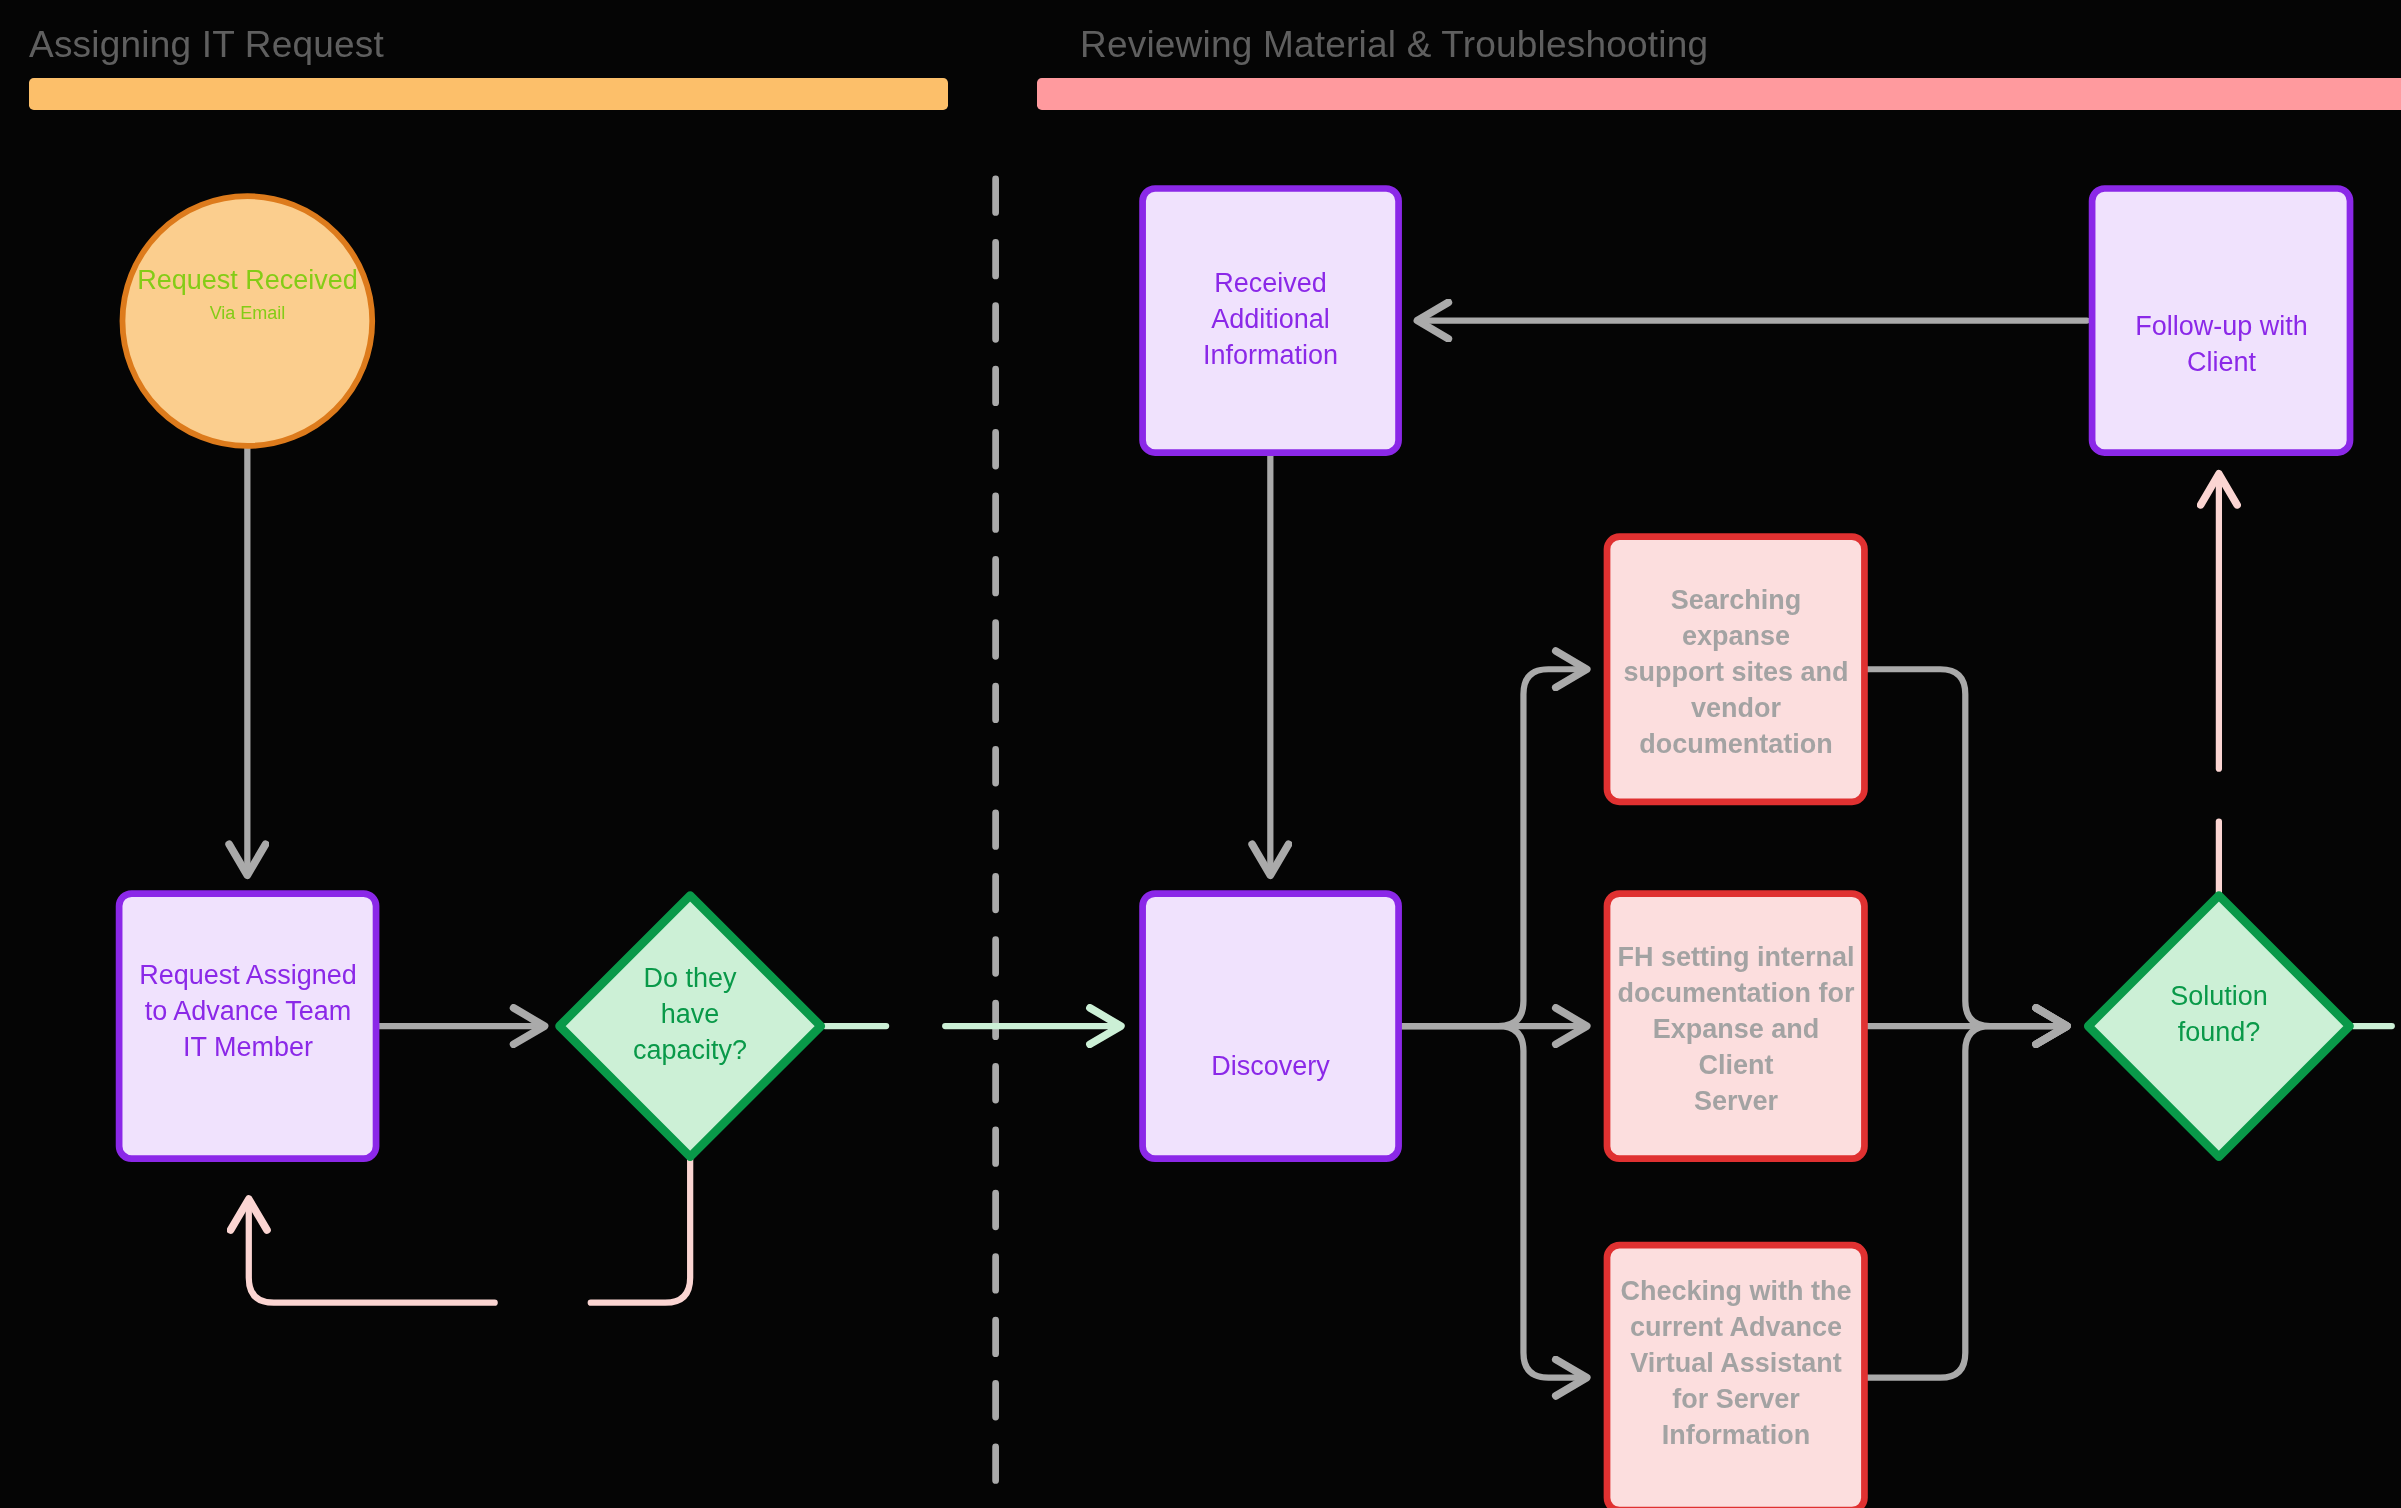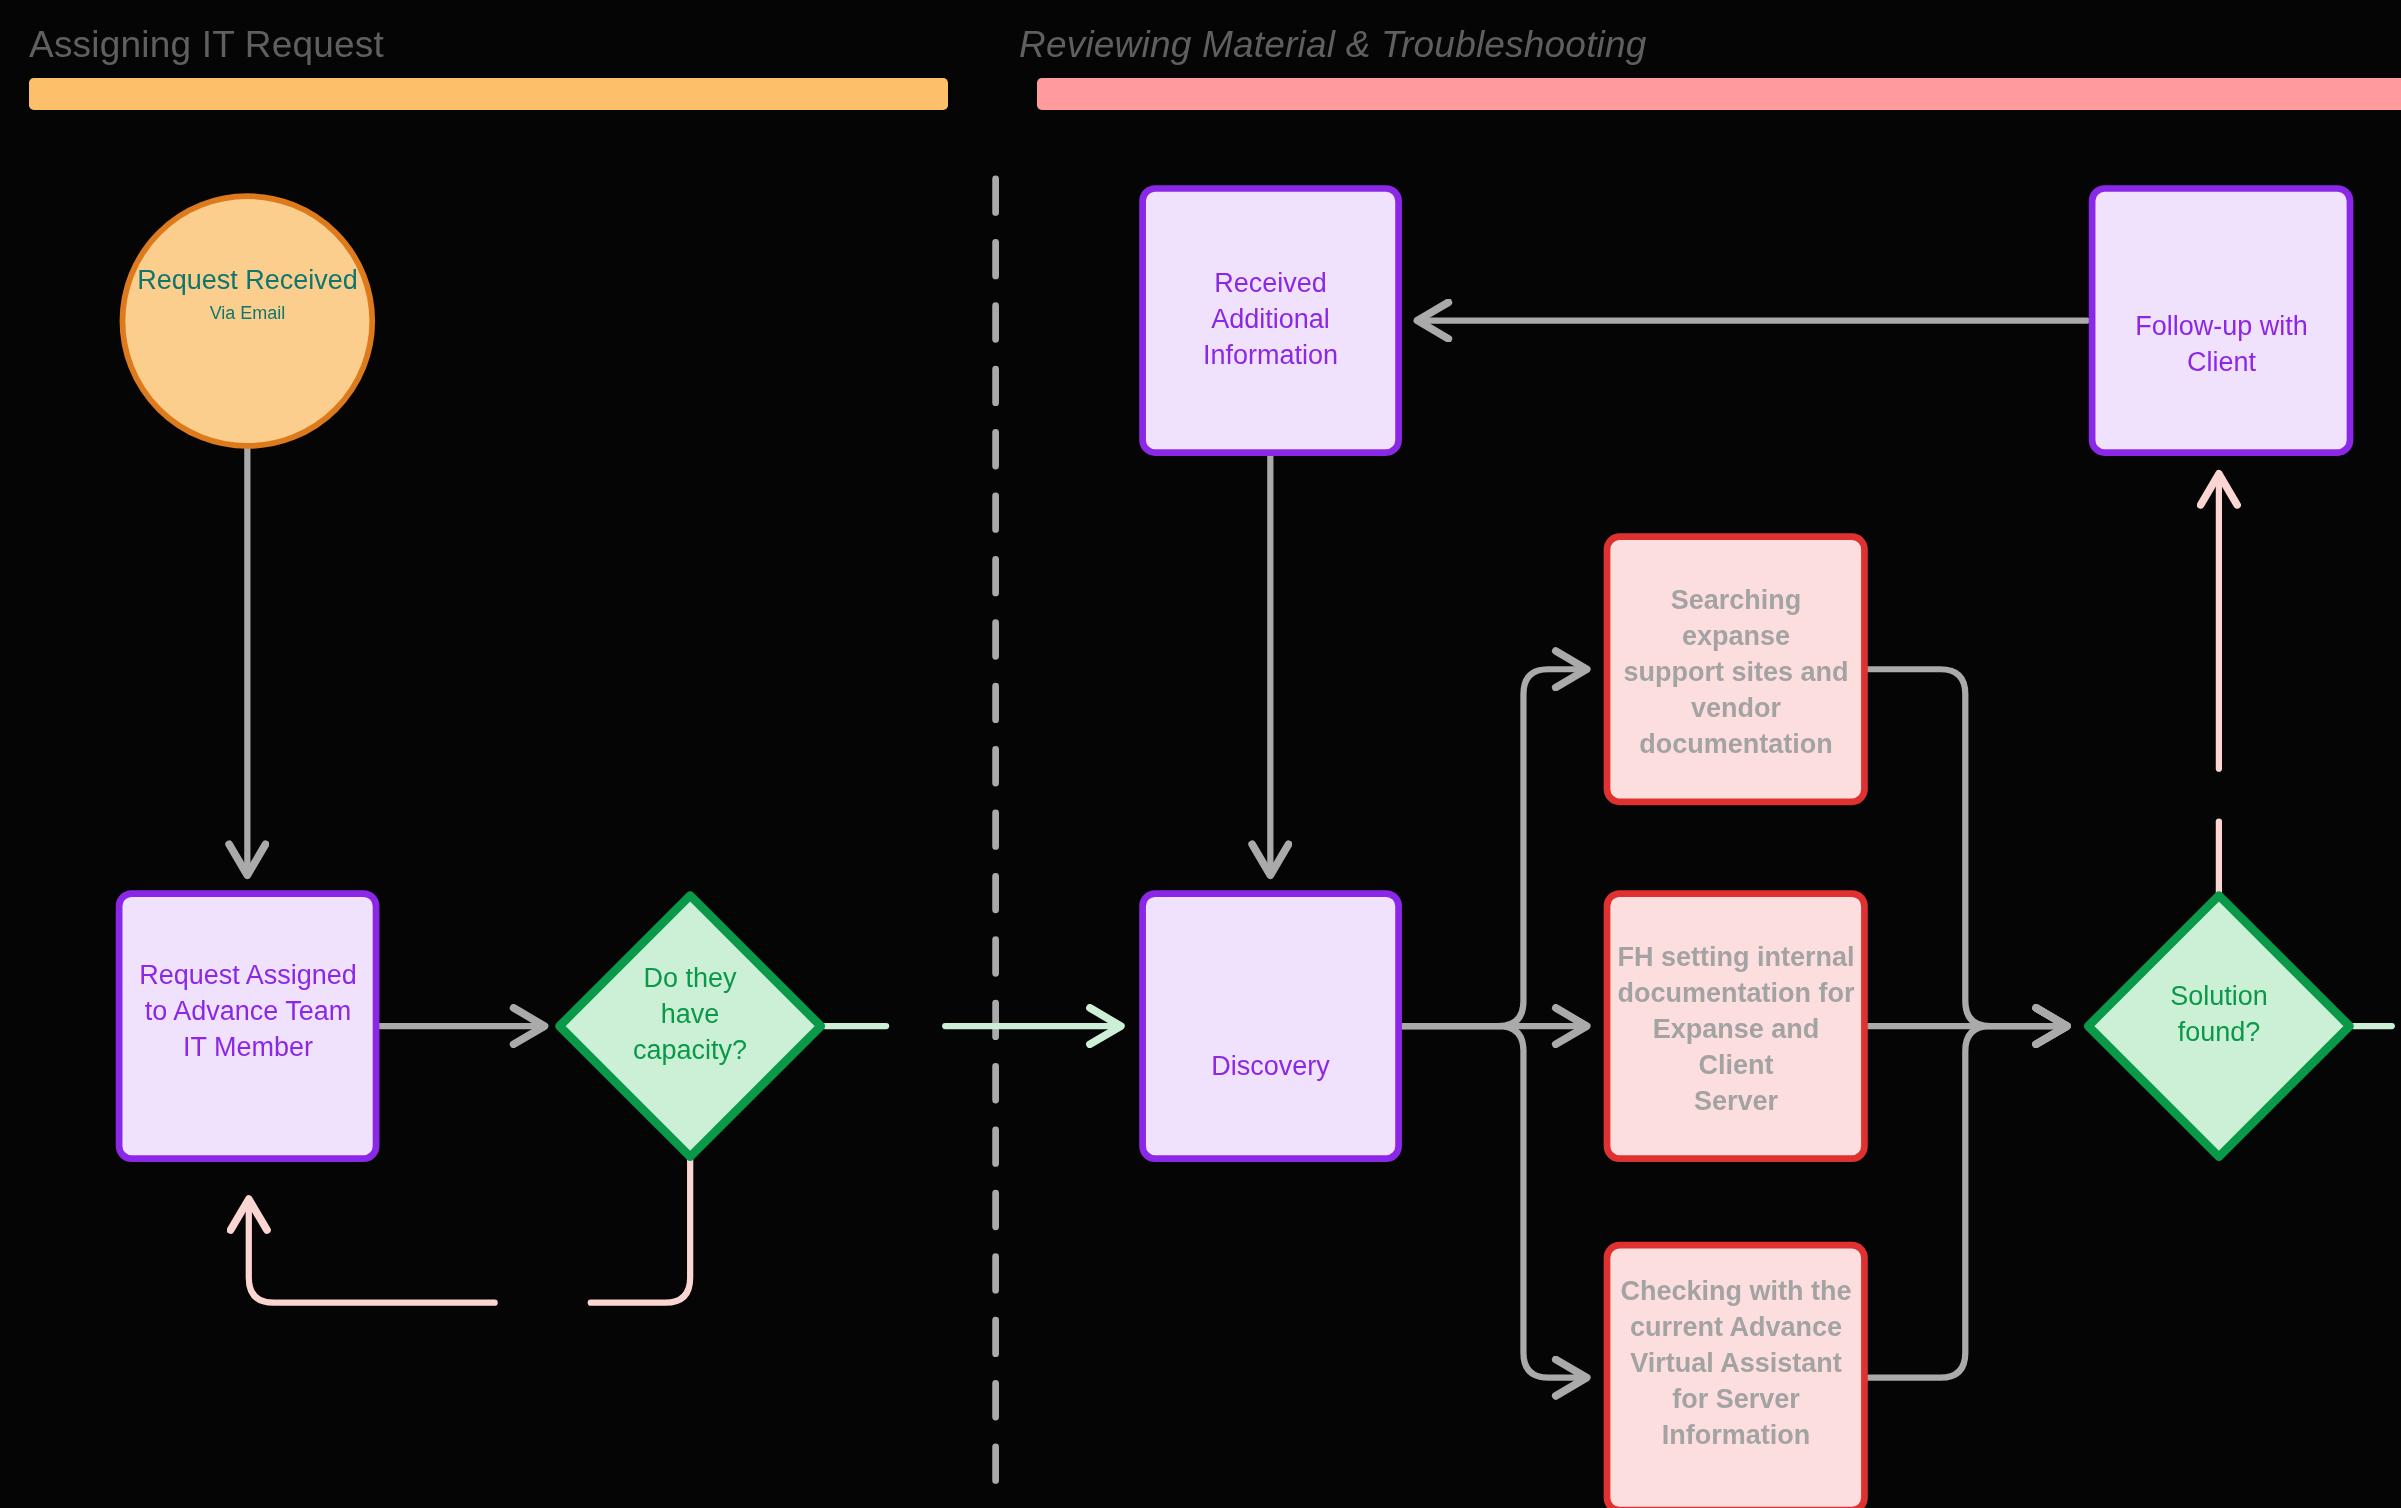--- a/index.html
+++ b/index.html
@@ -13,33 +13,33 @@
   }
   .lane-bar{position:absolute;height:32px;border-radius:4.8px;}
   .node-label{
     position:absolute;display:flex;flex-direction:column;
     align-items:center;justify-content:center;text-align:center;
     pointer-events:none;
   }
   .nl-main{font-size:27px;line-height:1.33;font-weight:400;}
   .nl-sub{font-size:18px;line-height:1.3;font-weight:400;margin-top:2.9px;}
   .purple-txt{color:#8b28e8;}
-  .orange-txt{color:#0f766e;}
+  .orange-txt{color:#84cc16;}
   .green-txt{color:#099949;}
   .red-txt{color:#a3a3a3;font-weight:bold;}
 </style>
 </head>
 <body>
 
 <div id="stage">
 
   <div class="lane-title" style="left:29px;top:24px;">Assigning IT Request</div>
   <div class="lane-bar" style="left:29px;top:78px;width:919px;background:#fcbf6a;"></div>
 
-  <div class="lane-title" style="left:1019px;top:24px;font-style:italic;">Reviewing Material &amp; Troubleshooting</div>
+  <div class="lane-title" style="left:1080px;top:24px;">Reviewing Material &amp; Troubleshooting</div>
   <div class="lane-bar" style="left:1037px;top:78px;width:1774px;background:#ff9a9e;"></div>
 
   <svg id="canvas" viewBox="0 0 6009 3141" xmlns="http://www.w3.org/2000/svg">
     <defs>
       <marker id="ah-gray" viewBox="0 0 12 12" refX="9.5" refY="6" markerWidth="7" markerHeight="7" orient="auto-start-reverse">
         <path d="M1.5 1 L10 6 L1.5 11" fill="none" stroke="#aaaaaa" stroke-width="2.1" stroke-linecap="round" stroke-linejoin="round"></path>
       </marker>
       <marker id="ah-pink" viewBox="0 0 12 12" refX="9.5" refY="6" markerWidth="7" markerHeight="7" orient="auto-start-reverse">
         <path d="M1.5 1 L10 6 L1.5 11" fill="none" stroke="#fbd5d2" stroke-width="2.1" stroke-linecap="round" stroke-linejoin="round"></path>
       </marker>

